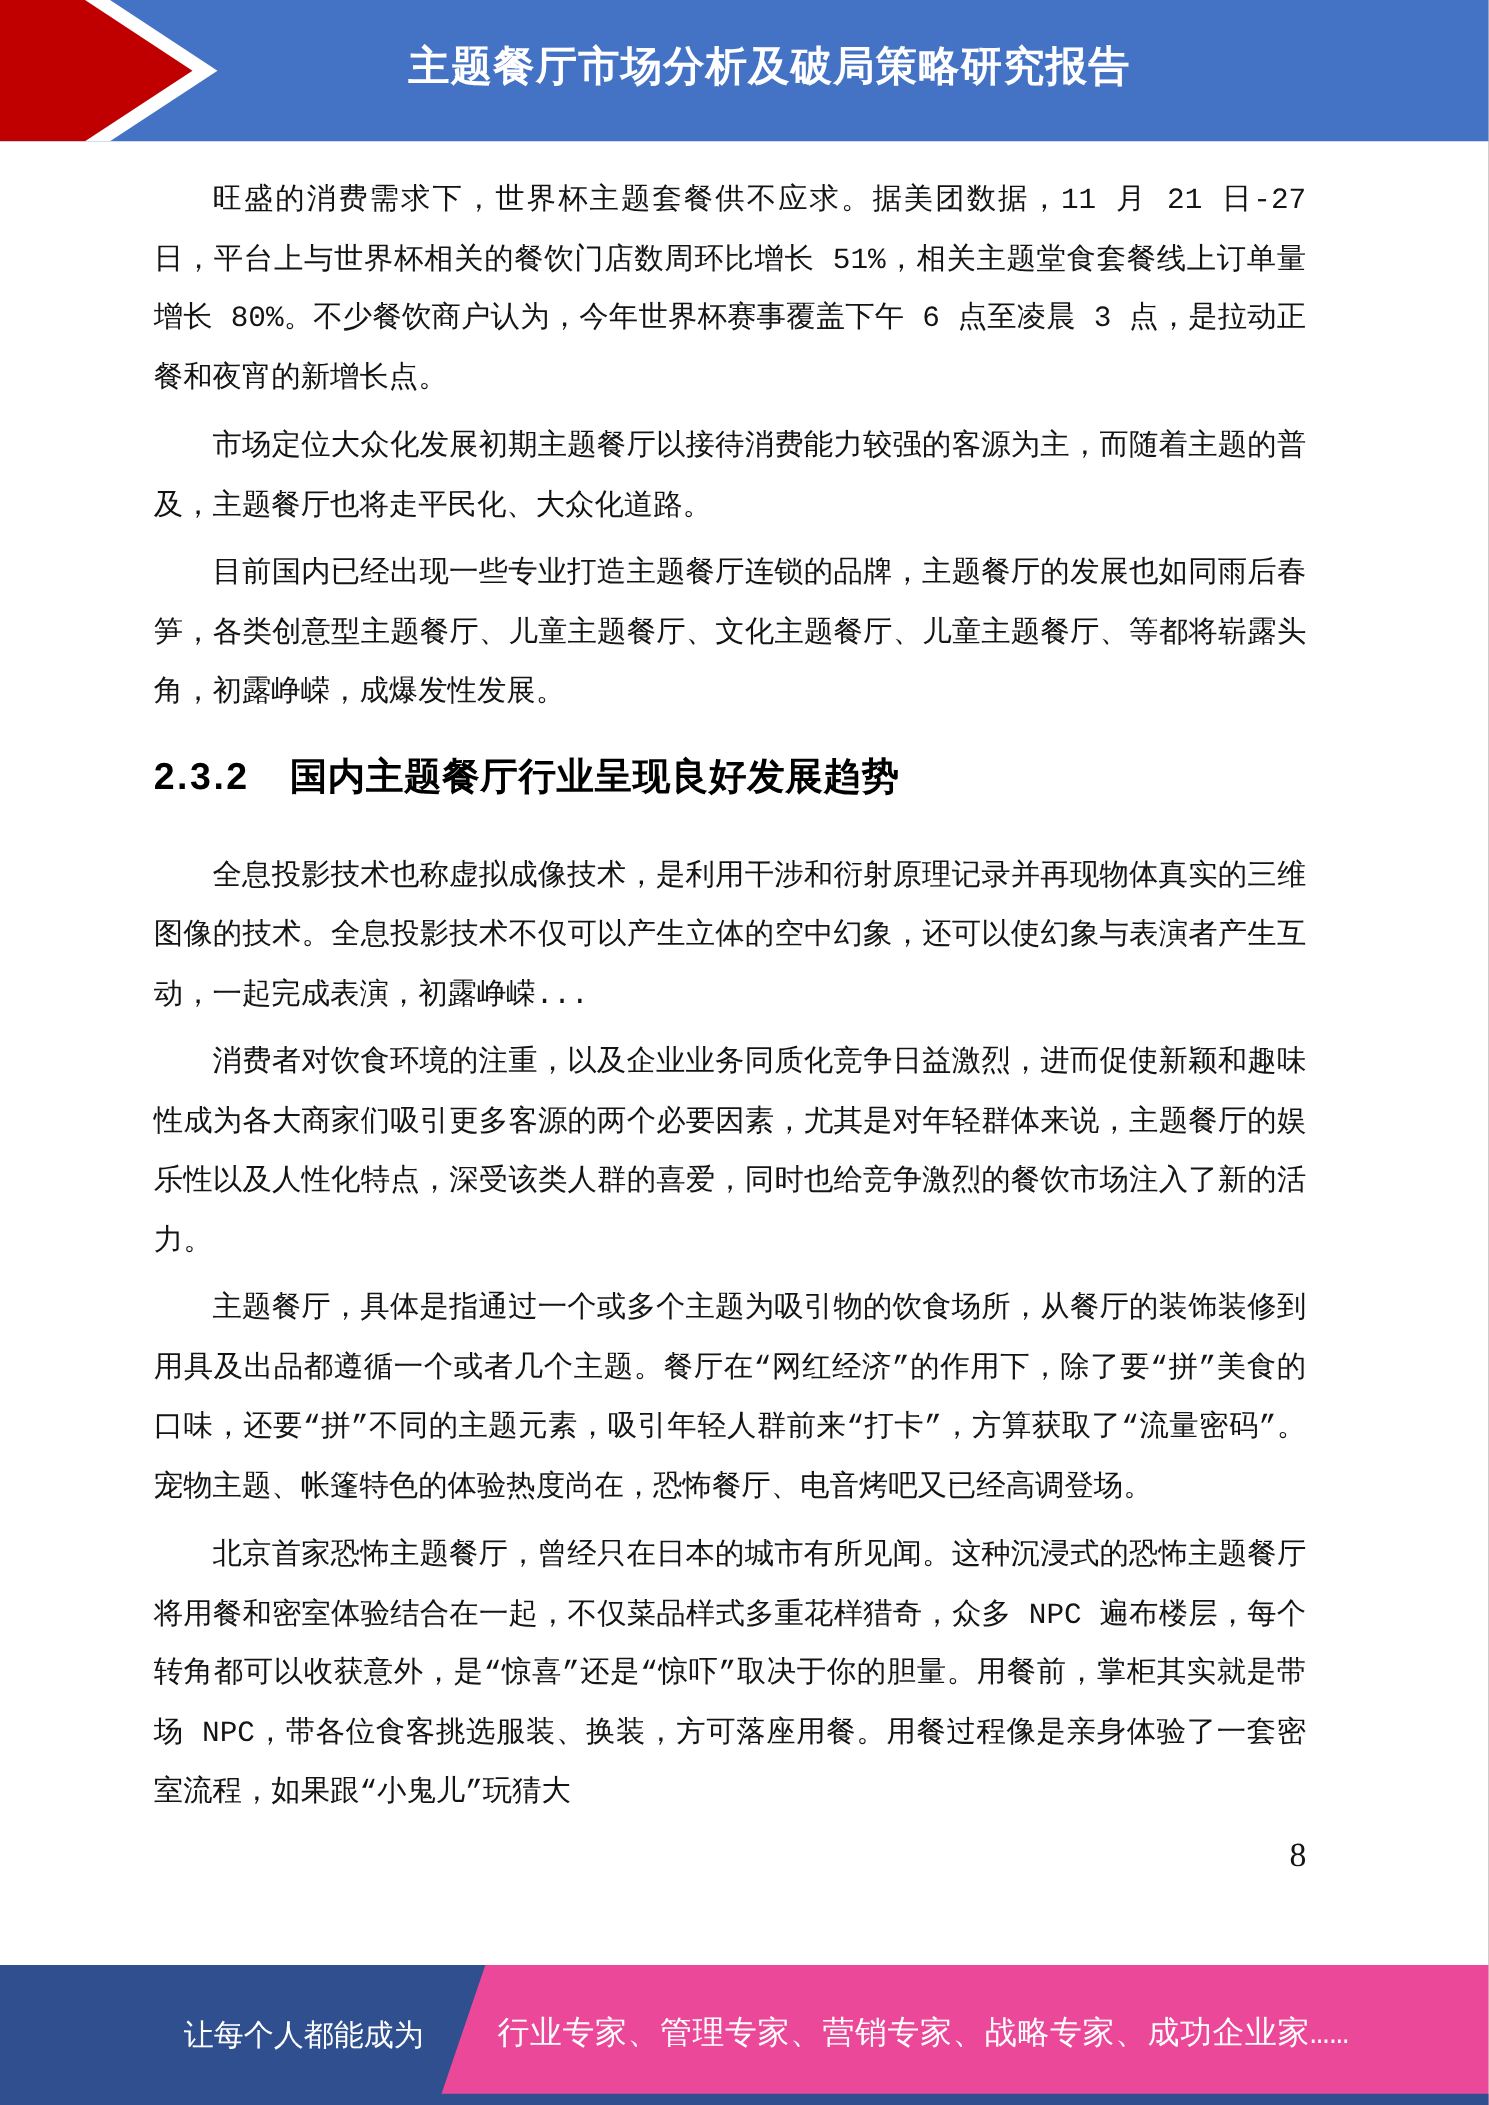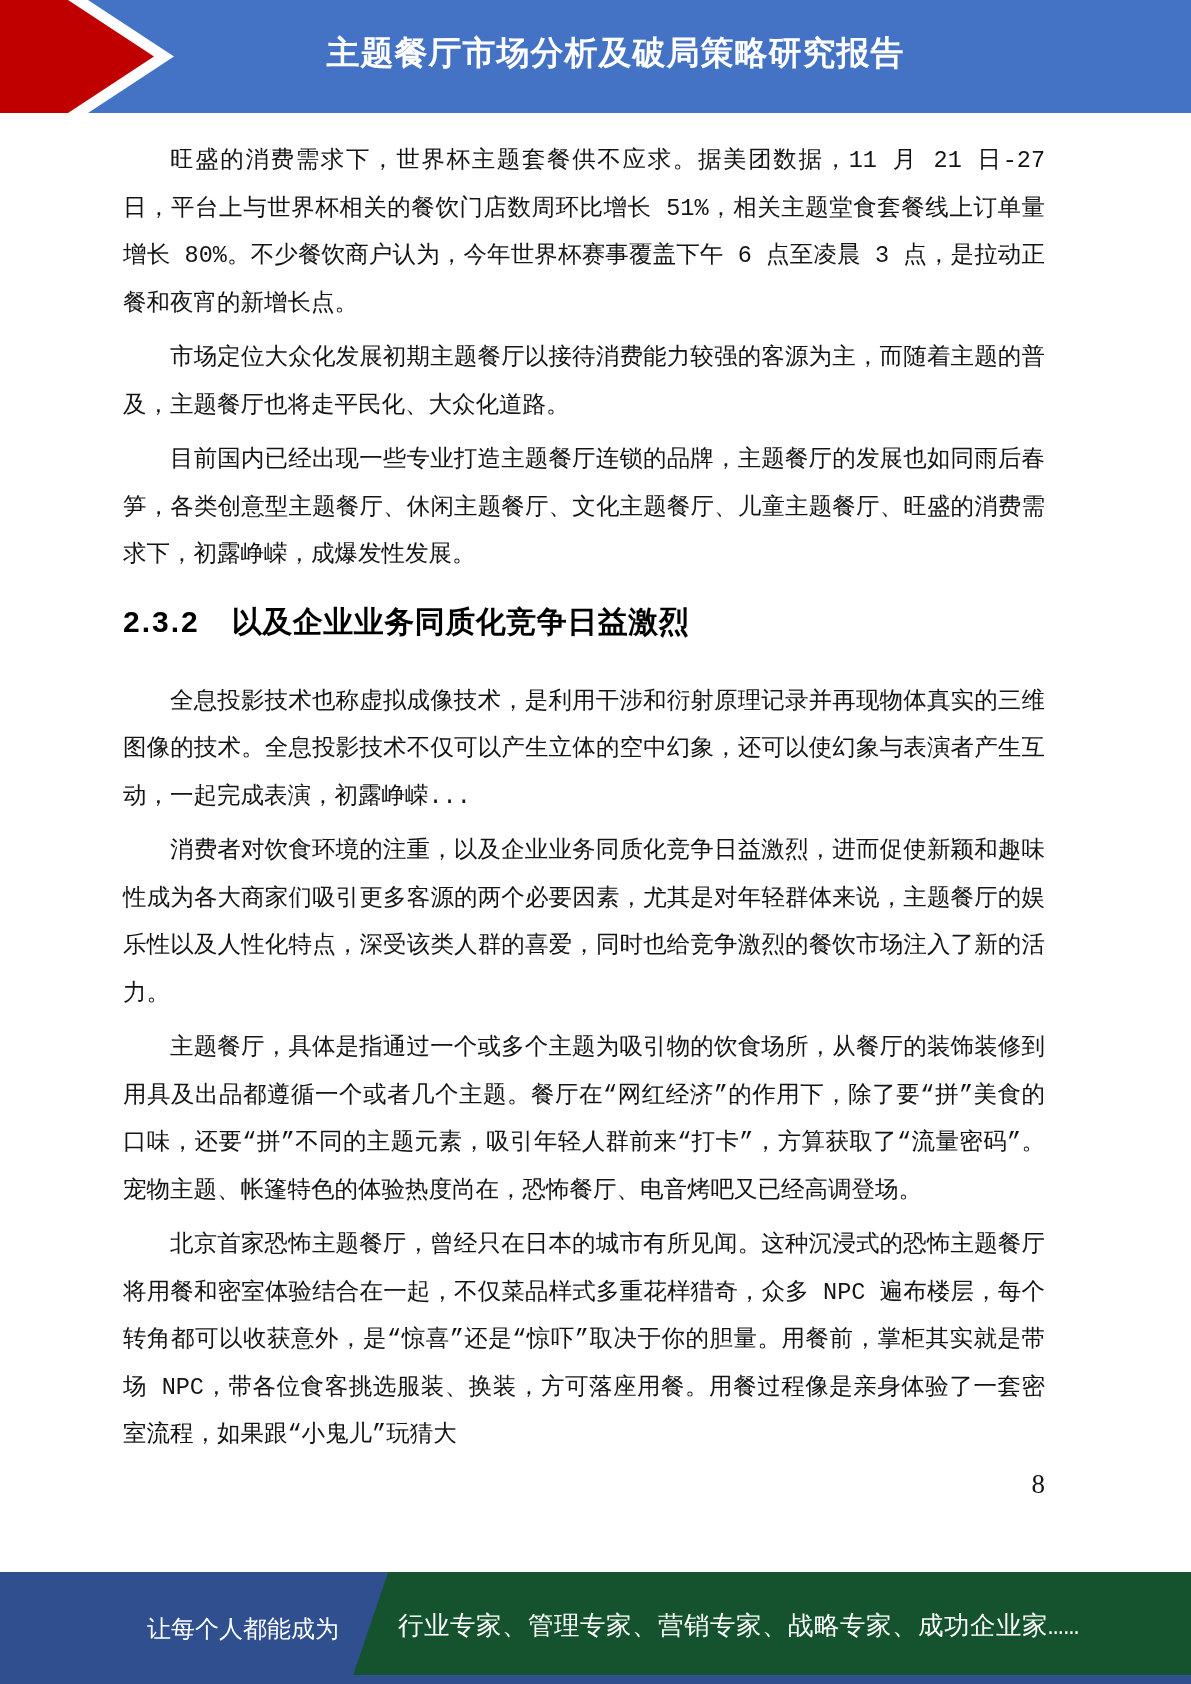--- a/index.html
+++ b/index.html
@@ -40,21 +40,21 @@
     line-height:54px;margin:16px 0 29px 0;
     text-indent:0;letter-spacing:0.5px;
   }
   .section-heading .h-num{margin-right:32px;letter-spacing:2px;}
   .page-number{
     text-align:right;font-size:27px;line-height:36px;margin-top:2px;
   }
   
   .footer{
     position:absolute;left:0;bottom:0;width:1191px;height:112px;
-    background:#14532d;
+    background:#ec4899;
   }
   .footer-blue-wedge{
     position:absolute;inset:0;
     background:#2f4f8f;
     clip-path:polygon(0 0,32.6% 0,29.4% 100%,0 100%);
   }
   .footer-bottom-strip{
     position:absolute;left:0;bottom:0;width:100%;height:9px;
     background:#2f4f8f;
   }
@@ -79,24 +79,24 @@
     <svg class="header-arrow" viewBox="0 0 200 113" preserveAspectRatio="none">
       <polygon points="0,0 88,0 174,56.5 88,113 0,113" fill="#ffffff"></polygon>
       <polygon points="0,0 68,0 154,56.5 68,113 0,113" fill="#c00000"></polygon>
     </svg>
     <div class="page-title">主题餐厅市场分析及破局策略研究报告</div>
   </div>
 
   <div class="content">
     <p>旺盛的消费需求下，世界杯主题套餐供不应求。据美团数据，11 月 21 日-27 日，平台上与世界杯相关的餐饮门店数周环比增长 51%，相关主题堂食套餐线上订单量增长 80%。不少餐饮商户认为，今年世界杯赛事覆盖下午 6 点至凌晨 3 点，是拉动正餐和夜宵的新增长点。</p>
     <p>市场定位大众化发展初期主题餐厅以接待消费能力较强的客源为主，而随着主题的普及，主题餐厅也将走平民化、大众化道路。</p>
-    <p>目前国内已经出现一些专业打造主题餐厅连锁的品牌，主题餐厅的发展也如同雨后春笋，各类创意型主题餐厅、休闲主题餐厅、文化主题餐厅、儿童主题餐厅、旺盛的消费需求下，初露峥嵘，成爆发性发展。</p>
+    <p>目前国内已经出现一些专业打造主题餐厅连锁的品牌，主题餐厅的发展也如同雨后春笋，各类创意型主题餐厅、儿童主题餐厅、文化主题餐厅、儿童主题餐厅、等都将崭露头角，初露峥嵘，成爆发性发展。</p>
 
     <div class="section-heading">
-      <span class="h-num">2.3.2</span><span>以及企业业务同质化竞争日益激烈</span>
+      <span class="h-num">2.3.2</span><span>国内主题餐厅行业呈现良好发展趋势</span>
     </div>
 
     <p>全息投影技术也称虚拟成像技术，是利用干涉和衍射原理记录并再现物体真实的三维图像的技术。全息投影技术不仅可以产生立体的空中幻象，还可以使幻象与表演者产生互动，一起完成表演，初露峥嵘...</p>
     <p>消费者对饮食环境的注重，以及企业业务同质化竞争日益激烈，进而促使新颖和趣味性成为各大商家们吸引更多客源的两个必要因素，尤其是对年轻群体来说，主题餐厅的娱乐性以及人性化特点，深受该类人群的喜爱，同时也给竞争激烈的餐饮市场注入了新的活力。</p>
     <p>主题餐厅，具体是指通过一个或多个主题为吸引物的饮食场所，从餐厅的装饰装修到用具及出品都遵循一个或者几个主题。餐厅在“网红经济”的作用下，除了要“拼”美食的口味，还要“拼”不同的主题元素，吸引年轻人群前来“打卡”，方算获取了“流量密码”。宠物主题、帐篷特色的体验热度尚在，恐怖餐厅、电音烤吧又已经高调登场。</p>
     <p>北京首家恐怖主题餐厅，曾经只在日本的城市有所见闻。这种沉浸式的恐怖主题餐厅将用餐和密室体验结合在一起，不仅菜品样式多重花样猎奇，众多 NPC 遍布楼层，每个转角都可以收获意外，是“惊喜”还是“惊吓”取决于你的胆量。用餐前，掌柜其实就是带场 NPC，带各位食客挑选服装、换装，方可落座用餐。用餐过程像是亲身体验了一套密室流程，如果跟“小鬼儿”玩猜大</p>
 
     <div class="page-number">8</div>
   </div>
 

